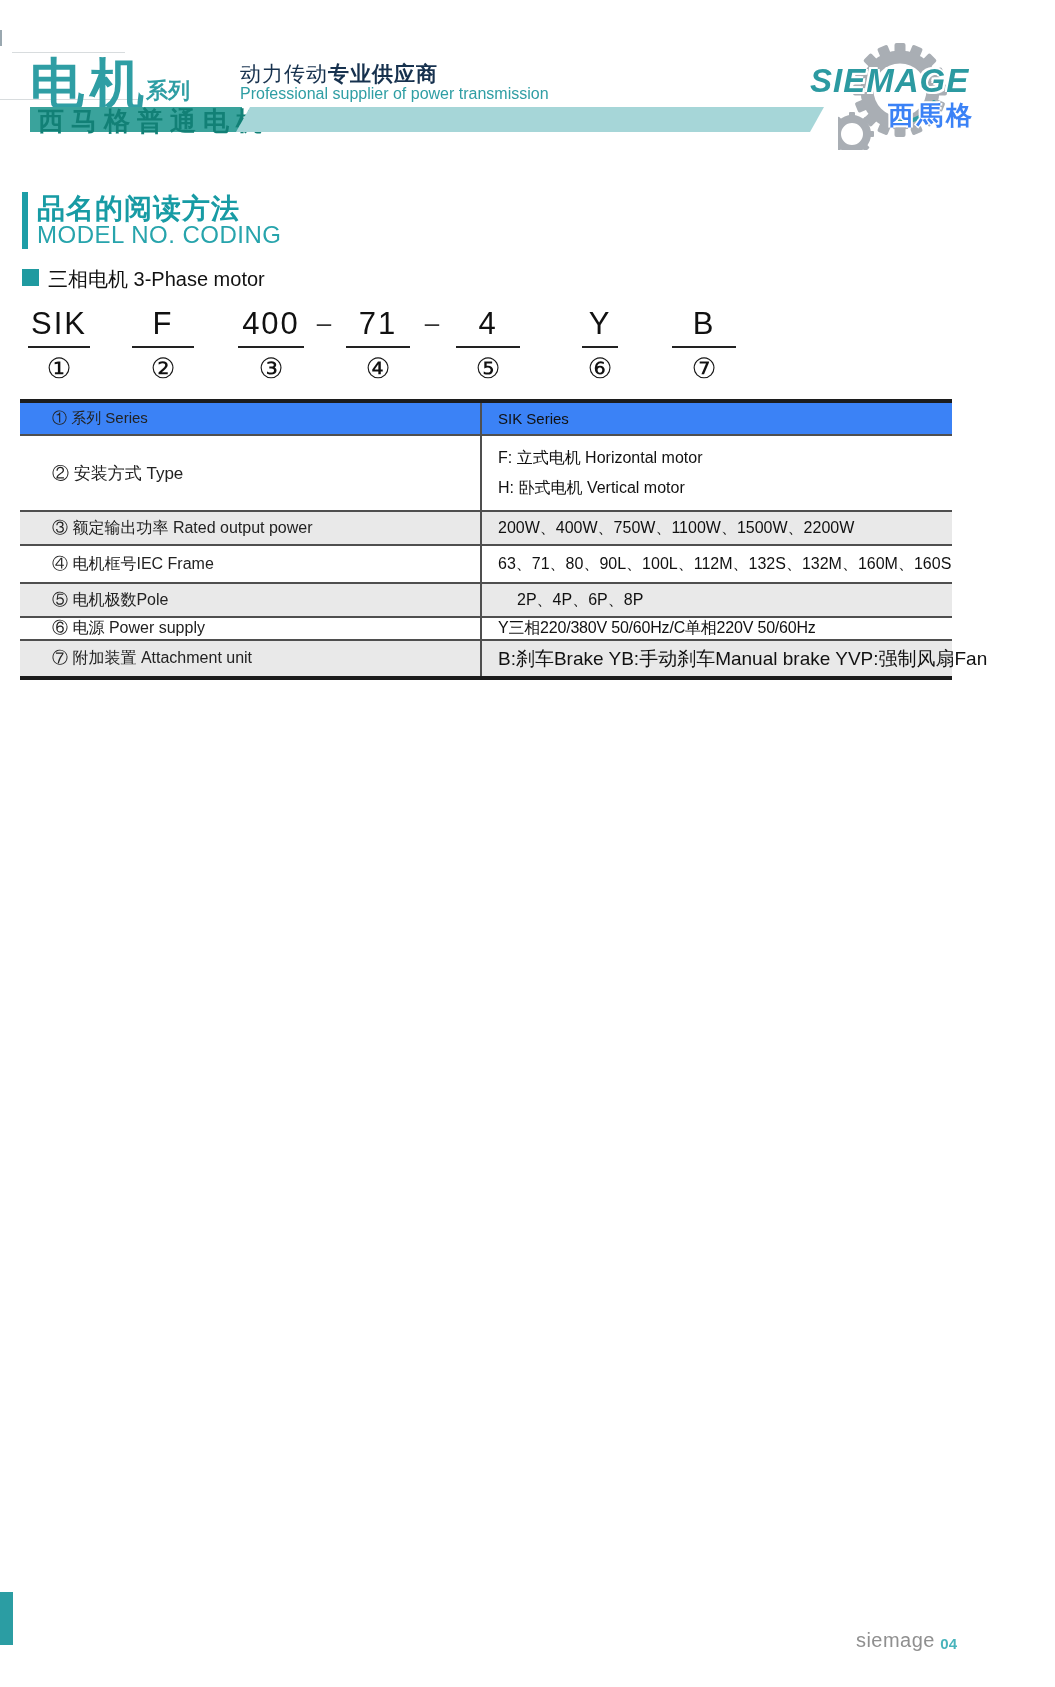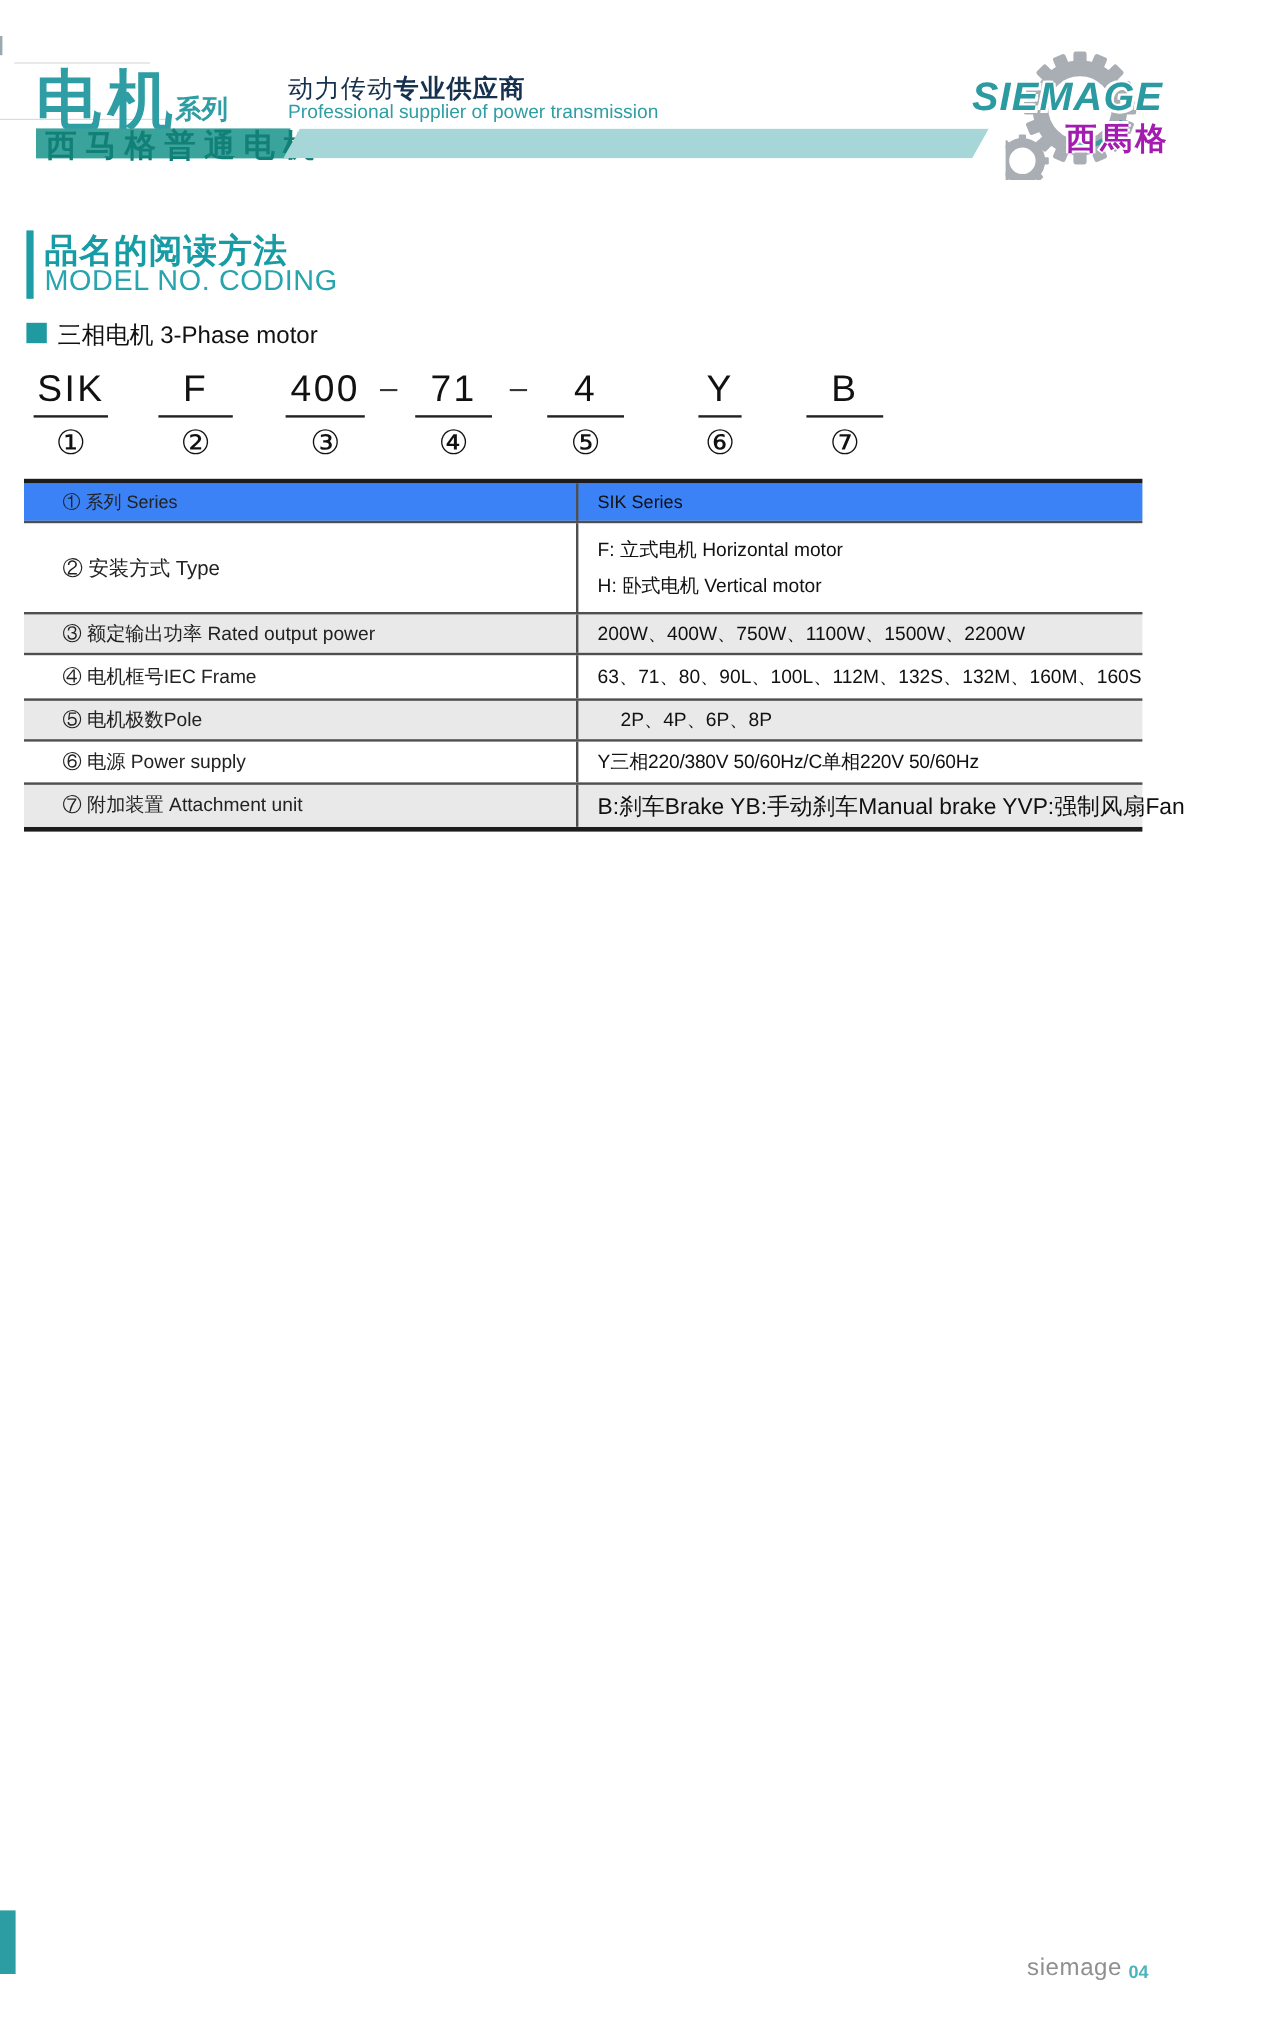--- a/index.html
+++ b/index.html
@@ -24,21 +24,21 @@
   .banner-site { position:absolute; left:424px; top:110px; font-size:15px; color:#fff; font-weight:bold; font-style:italic; letter-spacing:.5px; }
 
   .tagline-cn { position:absolute; left:240px; top:60px; font-size:21px; color:#16314e; letter-spacing:1px; }
   .tagline-cn b { font-weight:bold; }
   .tagline-en { position:absolute; left:240px; top:85px; font-size:16px; color:#2f9ea4; }
 
   .logo-svg { position:absolute; left:838px; top:38px; z-index:2; }
   .logo-text { position:absolute; left:810px; top:62px; z-index:3; font-size:33px; font-weight:bold; font-style:italic;
       color:#2c9aa1; letter-spacing:1px;
       text-shadow:2px 0 0 #fff, -2px 0 0 #fff, 0 2px 0 #fff, 0 -2px 0 #fff, 2px 2px 0 #fff, -2px -2px 0 #fff; }
-  .logo-cn { position:absolute; left:888px; top:98px; z-index:3; font-size:26px; font-weight:bold; color:#a21caf;
+  .logo-cn { position:absolute; left:888px; top:98px; z-index:3; font-size:26px; font-weight:bold; color:#3b82f6;
       letter-spacing:3px; font-family:"DejaVu Serif", serif;
       text-shadow:2px 0 0 #fff, -2px 0 0 #fff, 0 2px 0 #fff, 0 -2px 0 #fff;text-align:right; }
 
   
   .title-bar { position:absolute; left:22px; top:192px; width:6px; height:57px; background:#1d9ea7; }
   .title-cn { position:absolute; left:37px; top:190px; font-size:28px; font-weight:bold; color:#179ba4; letter-spacing:1px; }
   .title-en { position:absolute; left:37px; top:221px; font-size:24px; font-weight:500; color:#27a4ac; letter-spacing:.5px; }
 
   
   .sect-square { position:absolute; left:22px; top:269px; width:17px; height:17px; background:#1f9aa0; }
@@ -59,21 +59,21 @@
   .t-label { width:460px; padding-left:32px; display:flex; align-items:center; font-size:16px; color:#222; }
   .t-value { width:472px; padding-left:18px; display:flex; align-items:center; font-size:16px; color:#111; white-space:nowrap; }
   .t-divider { position:absolute; left:460px; top:0; bottom:0; width:2px; background:#4f4f4f; }
   .bg-head { background:#3b82f6; }
   .bg-alt { background:#e9e9e9; }
   .row-1 { height:31px; }
   .row-2 { height:76px; }
   .row-3 { height:34px; }
   .row-4 { height:38px; }
   .row-5 { height:34px;gap:37px; }
-  .row-6 { height:36px;justify-content:flex-end; }
+  .row-6 { height:23px;justify-content:flex-end; }
   .row-7 { height:37px; }
   .row-1 .t-label, .row-1 .t-value { font-size:15px; }
   .row-2 .t-label { font-size:17px; }
   .row-2 .t-value { flex-direction:column; align-items:flex-start; justify-content:center; gap:9px; }
   .row-7 .t-value { font-size:19px; overflow:visible; }
   .row-6 .t-value { font-size:16px; font-family:"Liberation Sans", sans-serif; letter-spacing:-0.2px; }
 
   
   .footer-brand { position:absolute; top:1629px; right:120px; font-size:20px; color:#8f8f8f; letter-spacing:.5px; }
   .footer-page { position:absolute; top:1635px; right:98px; font-size:15px; font-weight:bold; color:#49b4bc; }

